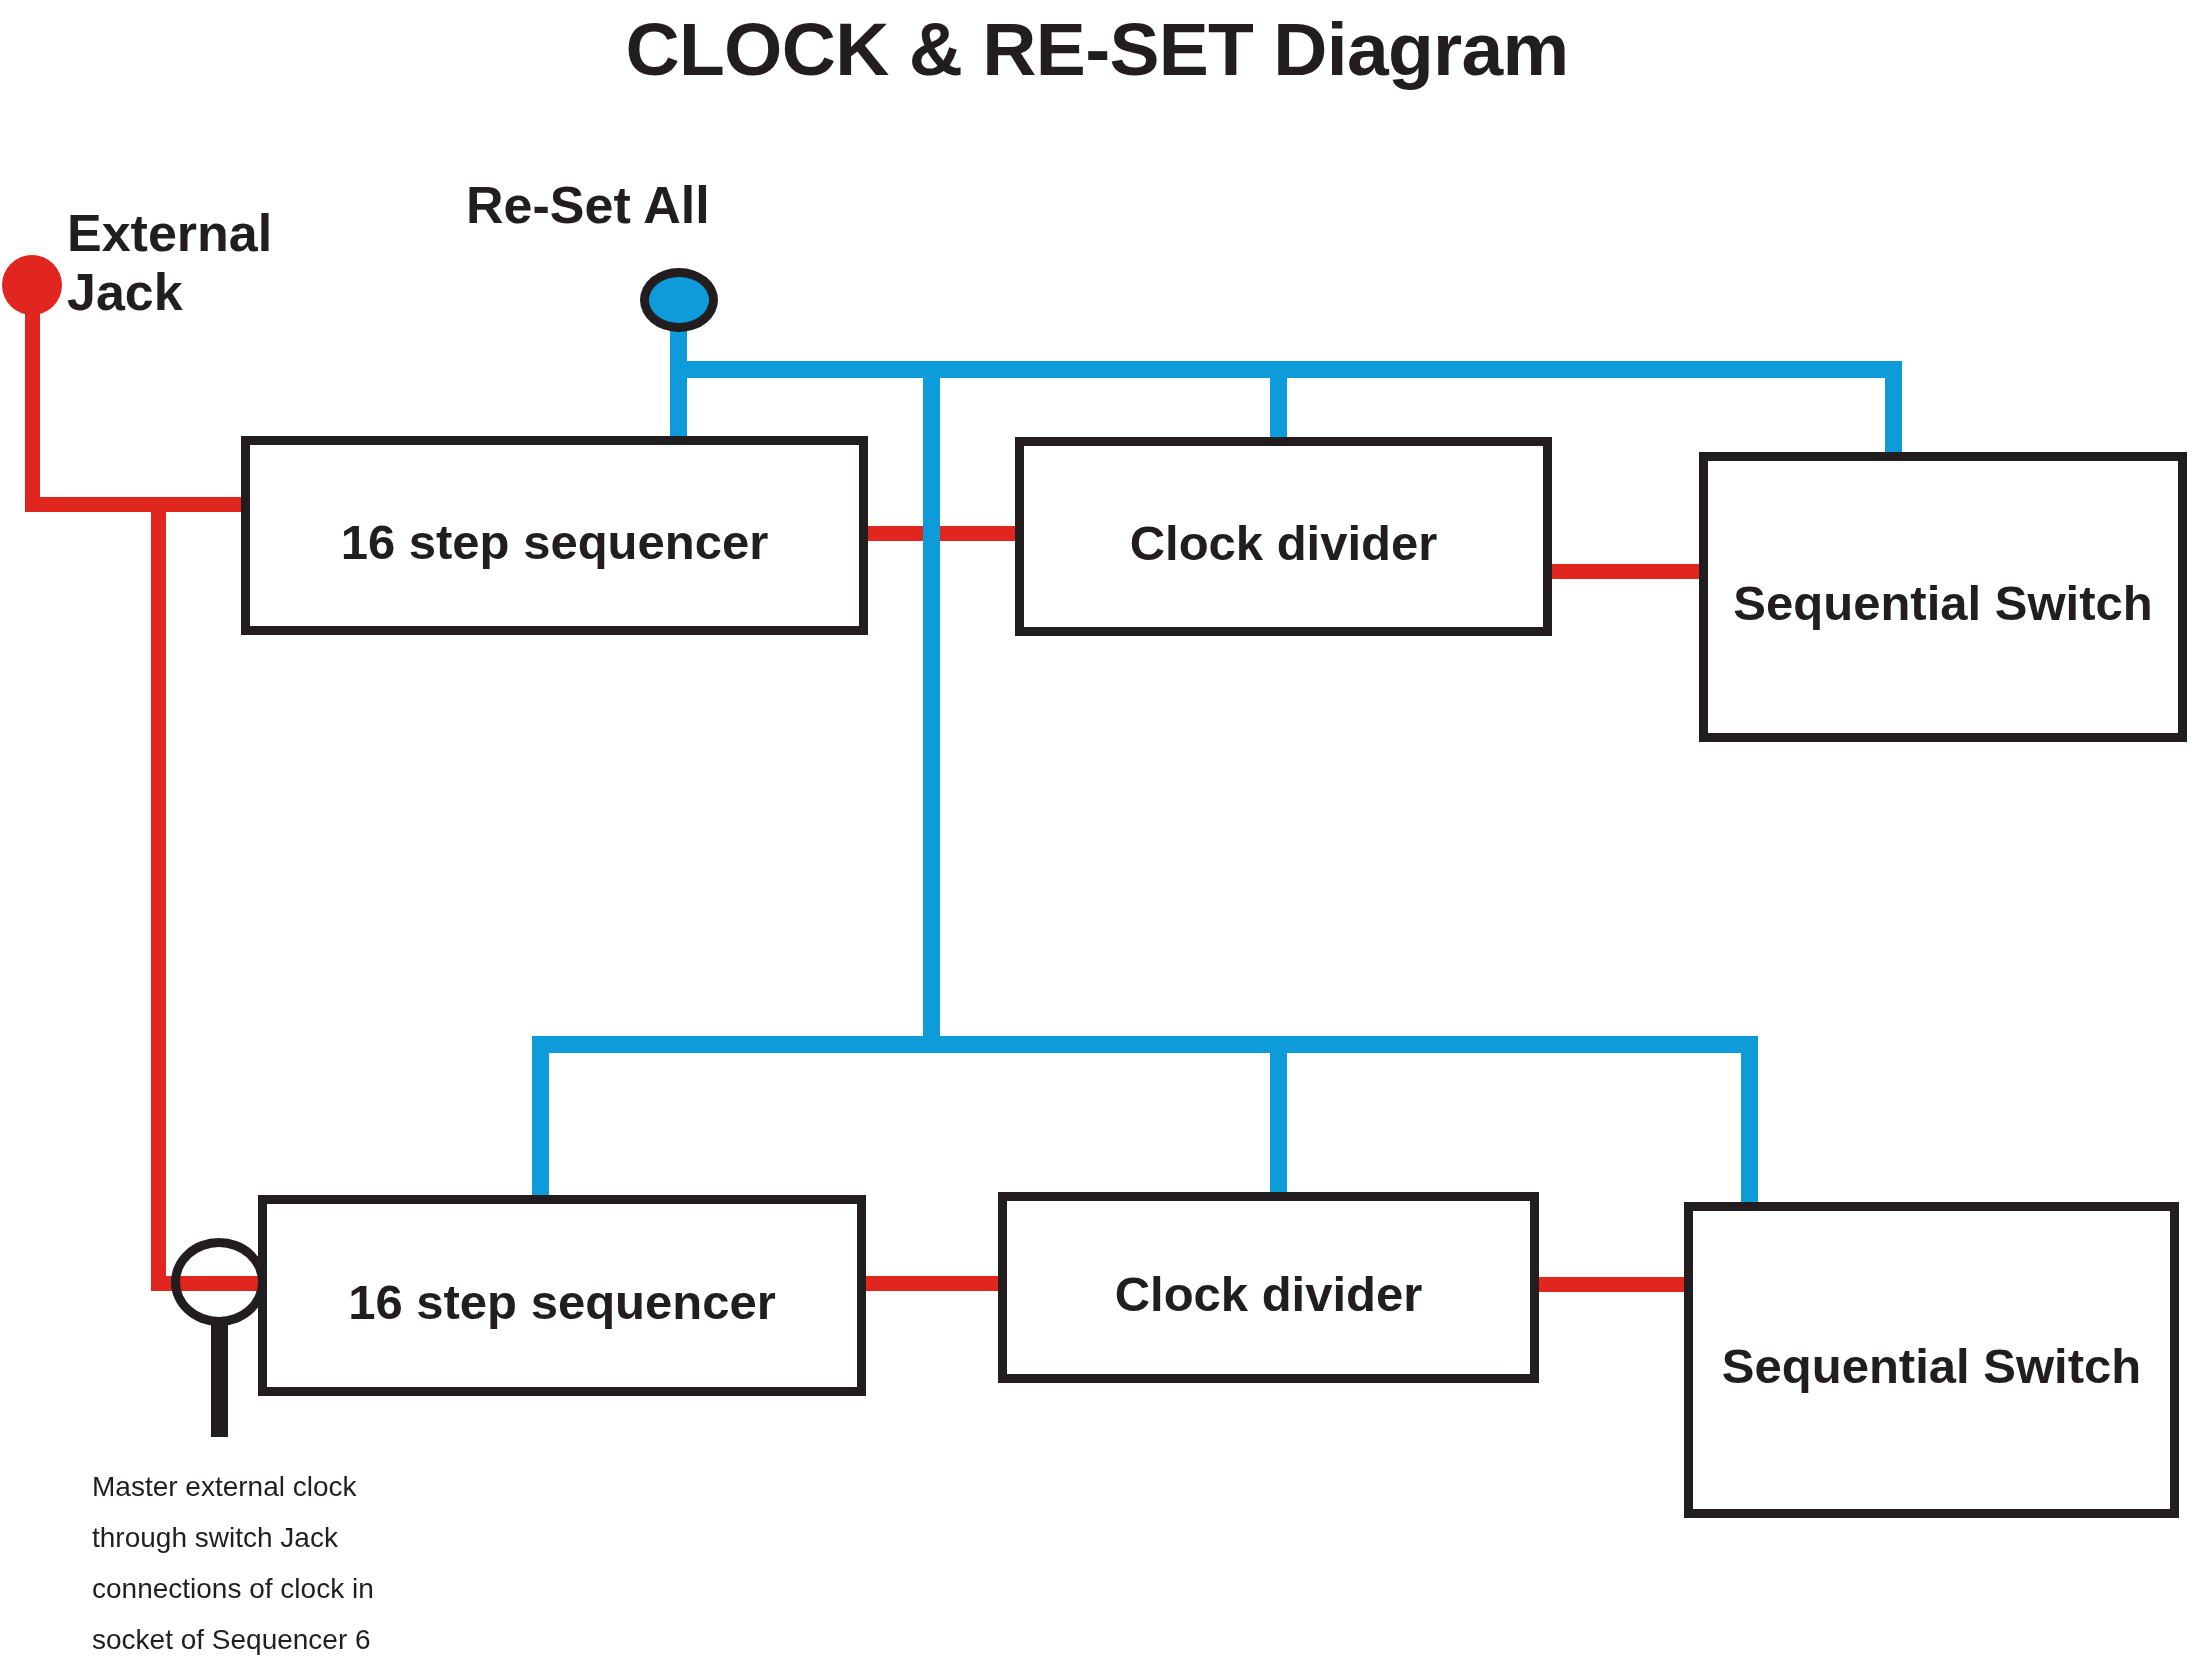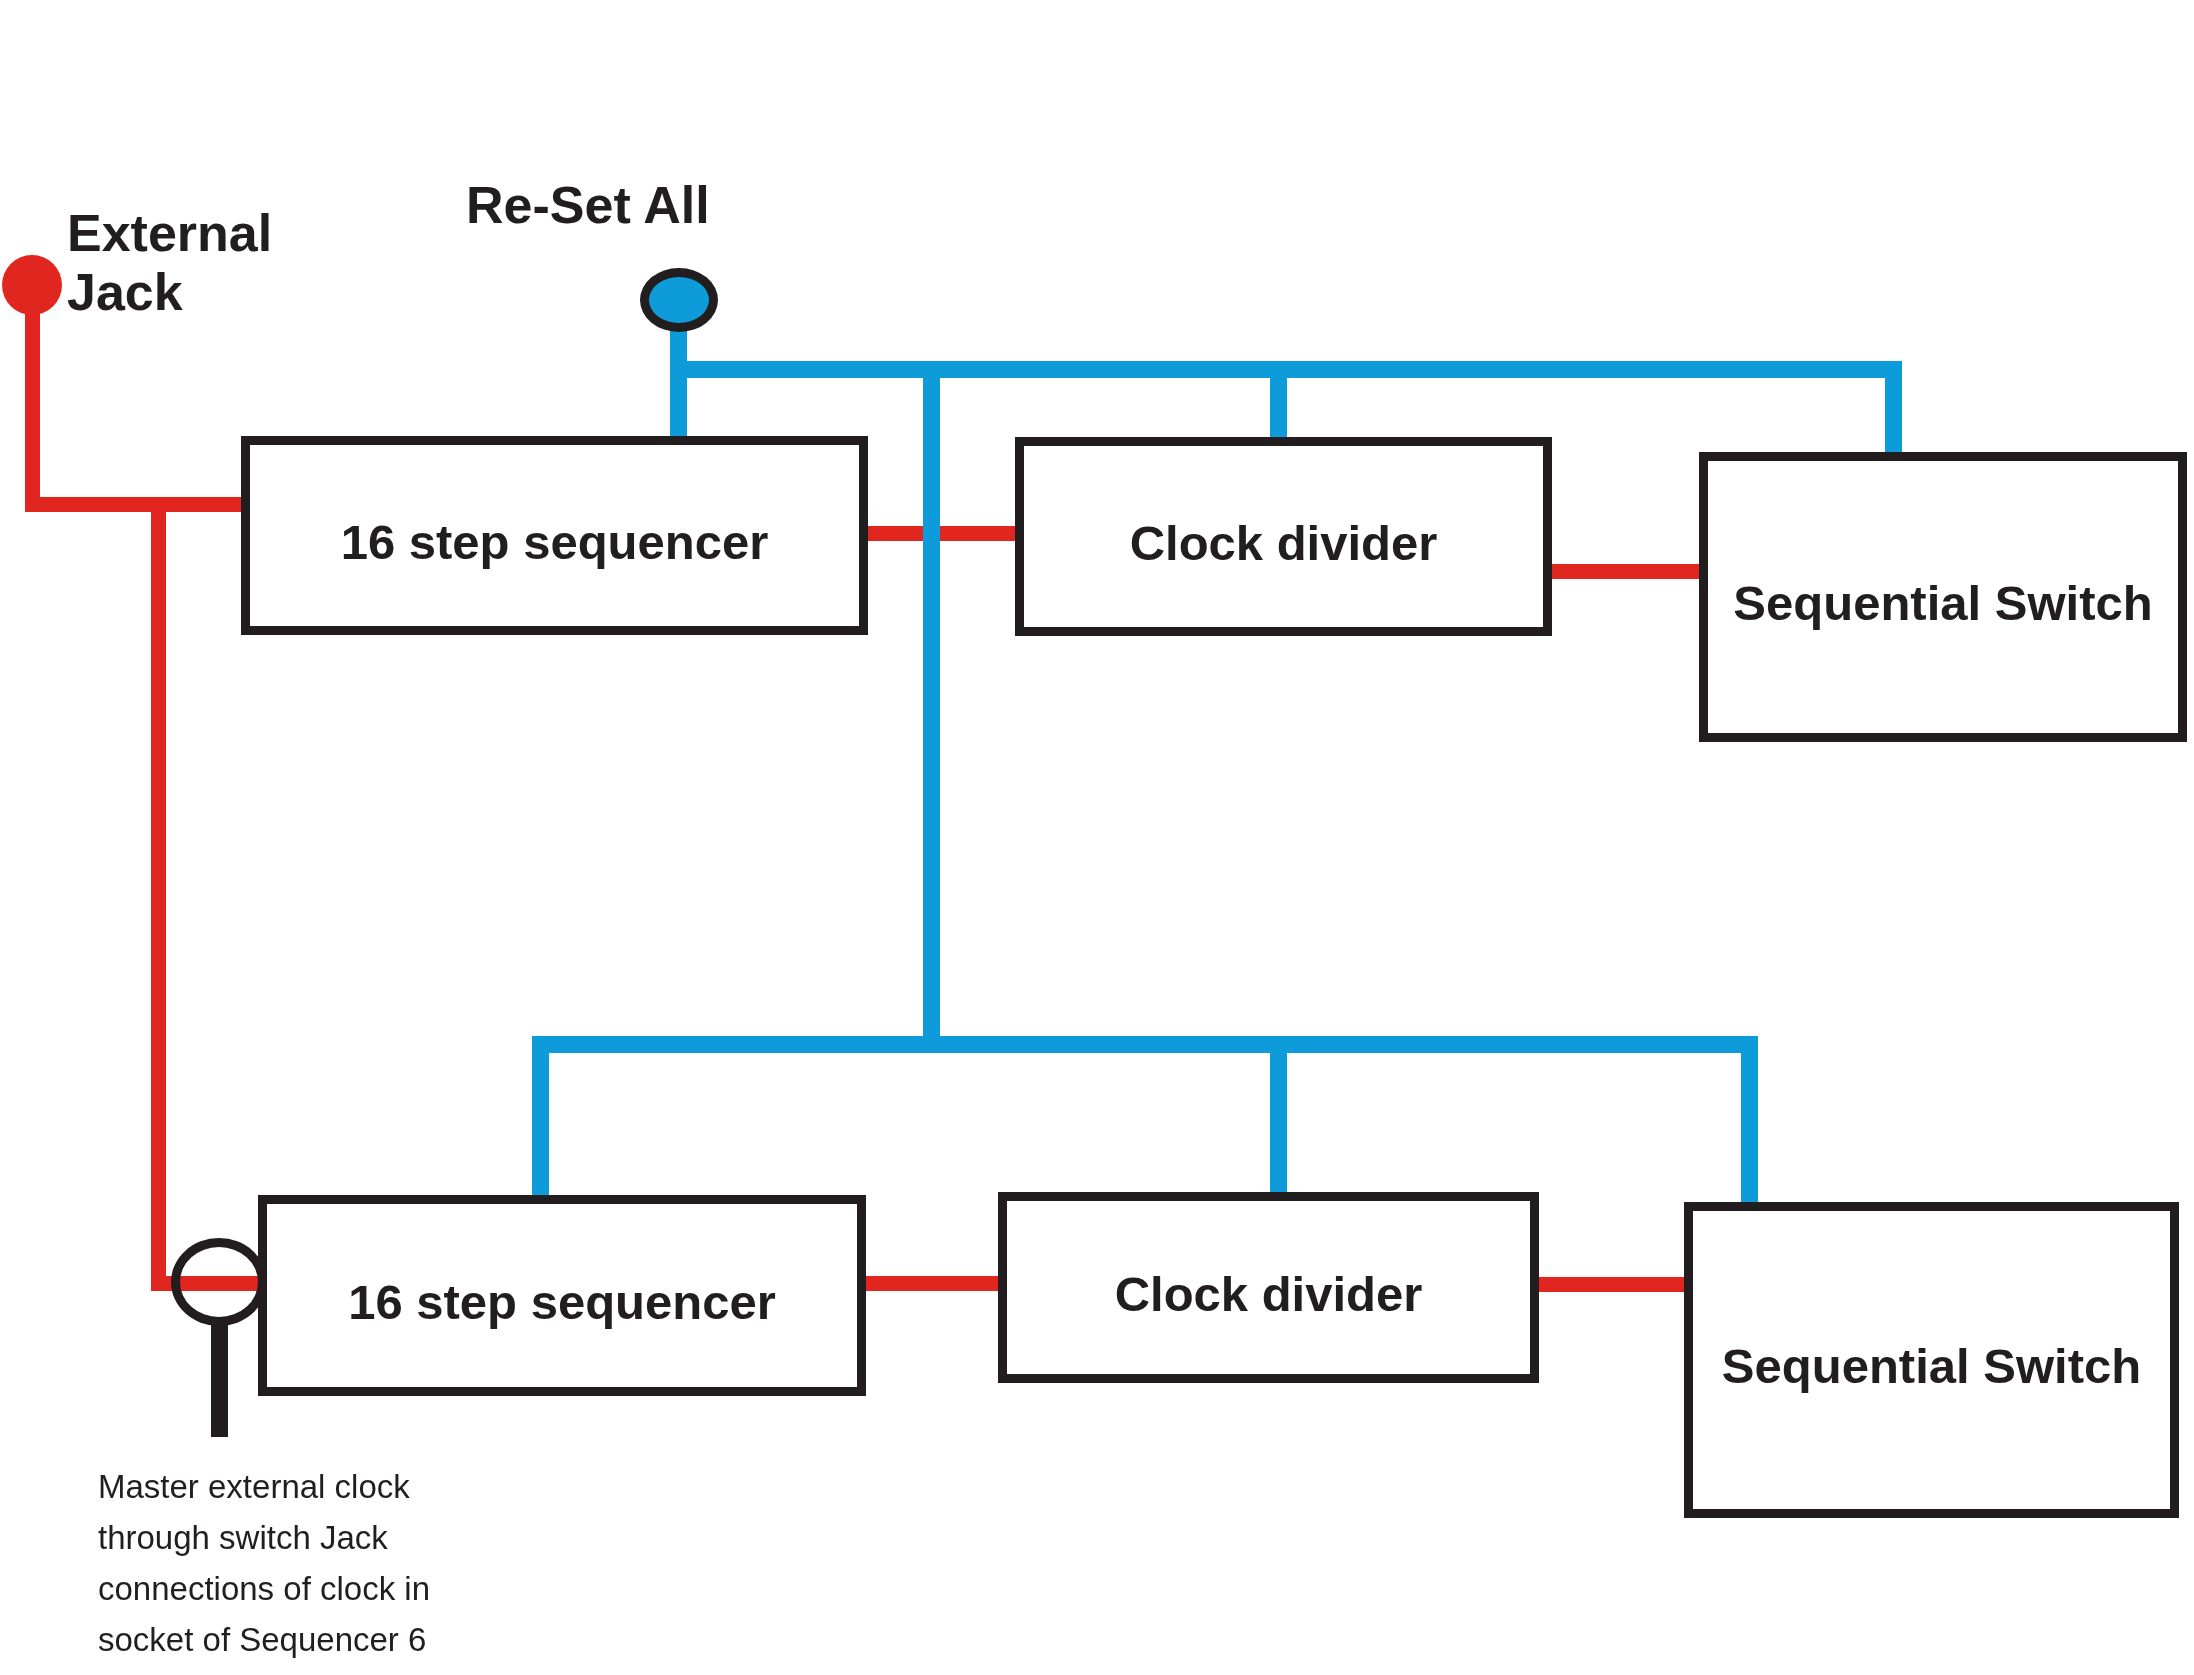--- a/index.html
+++ b/index.html
@@ -67,32 +67,33 @@
     font-size: 52px;
     font-weight: bold;
     line-height: 59px;
     white-space: nowrap;
     color: var(--ink);
     z-index: 7;
   }
 
   .caption {
     position: absolute;
-    left: 98px; top: 1461px;
-    font-size: 33px;
+    left: 92px; top: 1461px;
+    font-size: 28px;
     line-height: 51px;
     color: var(--ink);
     z-index: 7;
   }
 </style>
 </head>
 <body>
 
 <div class="canvas">
 
+  <div class="title">CLOCK &amp; RE-SET Diagram</div>
 
   <div class="head-label" style="left:67px; top:204px;">
     <div>External</div>
     <div>Jack</div>
   </div>
   <div class="head-label" style="left:466px; top:176px;">Re-Set All</div>
 
   <div class="vline red" style="left:25px;  top:304px;  width:15px; height:208px;"></div>
   <div class="hline red" style="left:25px;  top:497px;  width:225px; height:15px;"></div>
   <div class="vline red" style="left:151px; top:497px;  width:15px; height:794px;"></div>

